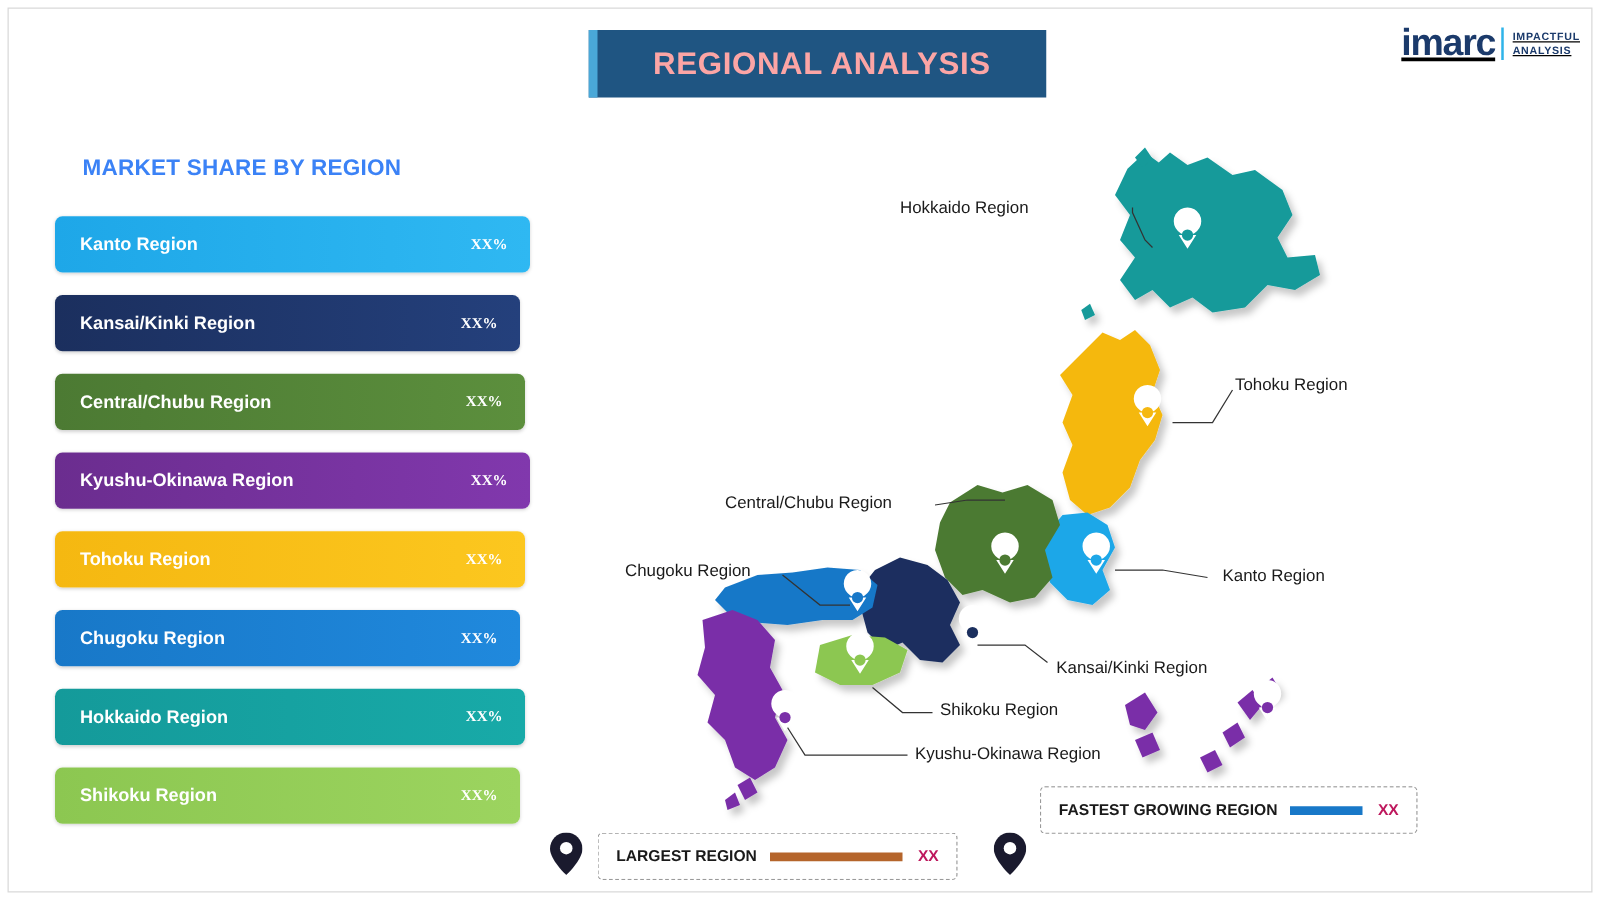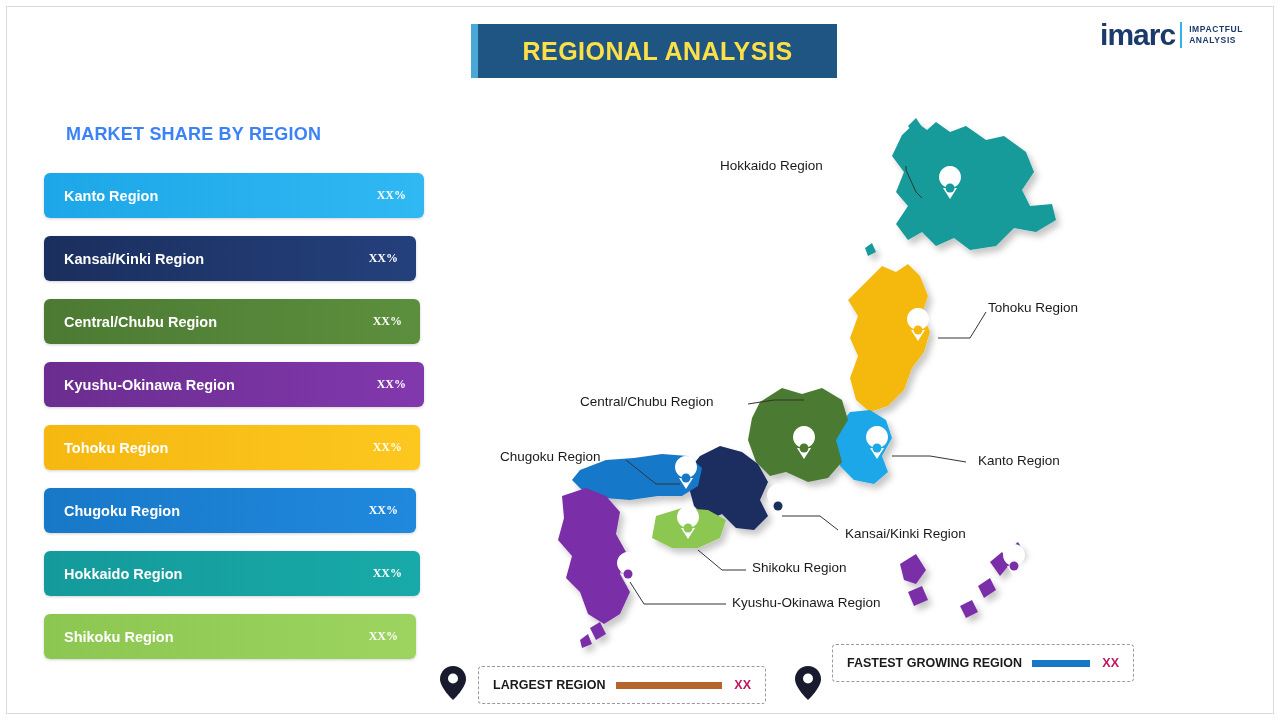--- a/index.html
+++ b/index.html
@@ -20,30 +20,30 @@
   
   .title-banner {
     position:absolute;
     left:471px; top:24px;
     width:366px; height:54px;
     background:#1f5582;
     border-left:7px solid #4aa8d8;
     display:flex; align-items:center; justify-content:center;
   }
   .title-banner span {
-    color:#fde047;
+    color:#fca5a5;
     font-size:25px;
     font-weight:bold;
     letter-spacing:.5px;
   }
 
   
   .logo {
-    position:absolute; right:37px; top:18px;
-    display:flex; align-items:center;
+    position:absolute; right:16px; top:18px;
+    display:flex; align-items:center;text-decoration:underline;
   }
   .logo-word {
     font-size:30px; font-weight:bold; color:#1b3a6b; letter-spacing:-1px;
     font-family:"Liberation Sans", sans-serif;
   }
   .logo-bar {
     width:2px; height:26px; background:#2fb4e9; margin:0 7px 0 5px;
   }
   .logo-sub {
     display:flex; flex-direction:column; justify-content:center;
@@ -313,17 +313,17 @@
 <div class="bottom-box" style="left:478px; top:666px; width:288px;">
   <span class="bb-label">LARGEST REGION</span>
   <span class="bb-bar" id="bar-largest" style="background: rgb(181, 101, 43);"></span>
   <span class="bb-val">XX</span>
 </div>
 
 <svg class="pin-big" style="left:795px; top:666px;" viewBox="0 0 26 34">
   <path d="M13,0 C5.8,0 0,5.8 0,13 C0,22 13,34 13,34 C13,34 26,22 26,13 C26,5.8 20.2,0 13,0 Z" fill="#1a1a2e"></path>
   <circle cx="13" cy="12.5" r="5" fill="#ffffff"></circle>
 </svg>
-<div class="bottom-box" style="left:832px; top:644px; width:302px;">
+<div class="bottom-box" style="left:832px; top:629px; width:302px;">
   <span class="bb-label">FASTEST GROWING REGION</span>
   <span class="bb-bar" id="bar-fastest" style="background: rgb(24, 120, 200);"></span>
   <span class="bb-val">XX</span>
 </div>
 
 </body></html>

